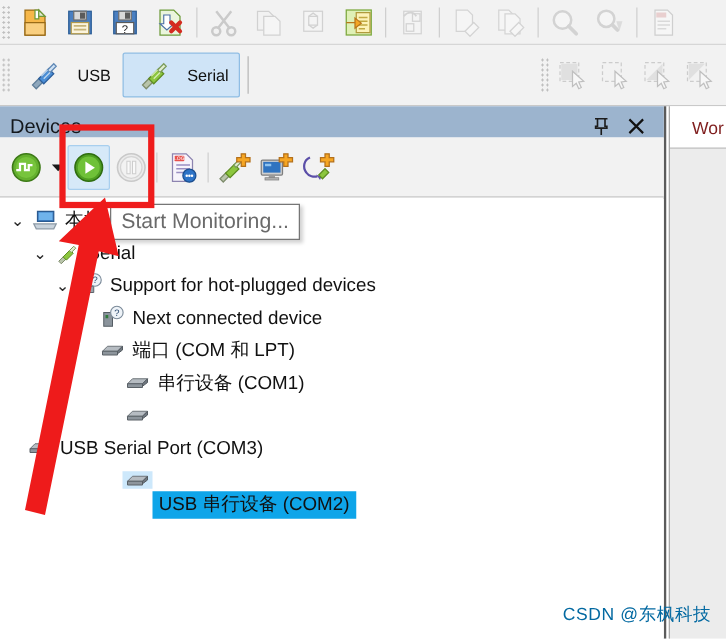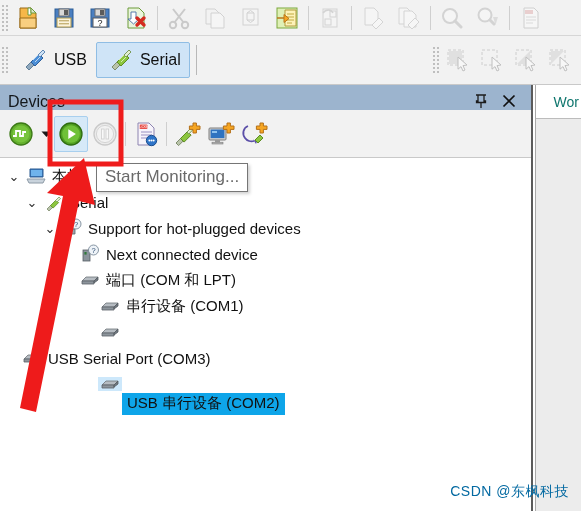--- a/index.html
+++ b/index.html
@@ -42,24 +42,24 @@
 
   
   .toolbar-filter {
     position: absolute; left: 0; top: 36px;
     width: 581px; height: 49px;
     background: #f2f2f2;
     border-bottom: 1px solid #c9c9c9;
     display: flex; align-items: center;
   }
   .filter-btn {
-    display: flex; align-items: center; gap: 5px;
+    display: flex; align-items: center; gap: 13px;
     height: 36px; padding: 0 8px;
     border: 1px solid transparent; border-radius: 2px;
-    font-size: 16px; color: #101010;
+    font-size: 13px; color: #101010;
     flex: 0 0 auto;
   }
   .filter-btn.selected {
     background: #cfe4f7;
     border-color: #8fbde4;
   }
   .filter-label { line-height: 1; white-space: nowrap; }
   .vsep { width: 1px; height: 30px; background: #b8b8b8; margin: 0 6px; flex: 0 0 auto; }
 
   .sel-tools { display: flex; align-items: center; margin-left: auto; padding-right: 4px; }
@@ -104,41 +104,41 @@
     font-size: 15px; color: #111111; white-space: nowrap;
   }
   .tnode .twist { width: 20px; text-align: center; font-size: 13px; color: #2b2b2b; flex: 0 0 auto; }
   .tnode .ticon { width: 24px; display: flex; align-items: center; justify-content: center; flex: 0 0 auto; }
   .tnode .tlabel { padding-left: 4px; }
   .tnode.sel .tlabel { background: #0ea5e9; padding: 1px 5px 2px 5px; margin-top: 40px; }
   .tnode.sel .ticon { background: #cde8fb; }
 
   
   .tooltip {
-    position: absolute; left: 96px; top: 163px;
+    position: absolute; left: 88px; top: 163px;
     background: #ffffff; border: 1px solid #767676;
     padding: 3px 8px 4px 8px;
     font-size: 17px; color: #6a6a6a;
     box-shadow: 2px 2px 3px rgba(0,0,0,.18);
     white-space: nowrap;
   }
 
   
   .right-panel {
     position: absolute; left: 535px; top: 85px;
     width: 46px; height: 426px;
     background: #ececec;
     border-left: 1px solid #a9a9a9;
   }
   .right-panel .rp-head {
     height: 34px; background: #ffffff;
     border-bottom: 1px solid #bcbcbc;
     display: flex; align-items: center; justify-content: flex-end;
     padding-right: 2px;
-    font-size: 14px; color: #0f766e;
+    font-size: 14px; color: #7f1d1d;
   }
 
   
   .anno { position: absolute; left: 0; top: 0; width: 581px; height: 511px; pointer-events: none; }
 
   
   .watermark {
     position: absolute; right: 12px; bottom: 10px;
     font-size: 14px; color: #0369a1; letter-spacing: .5px;
     white-space: nowrap;

